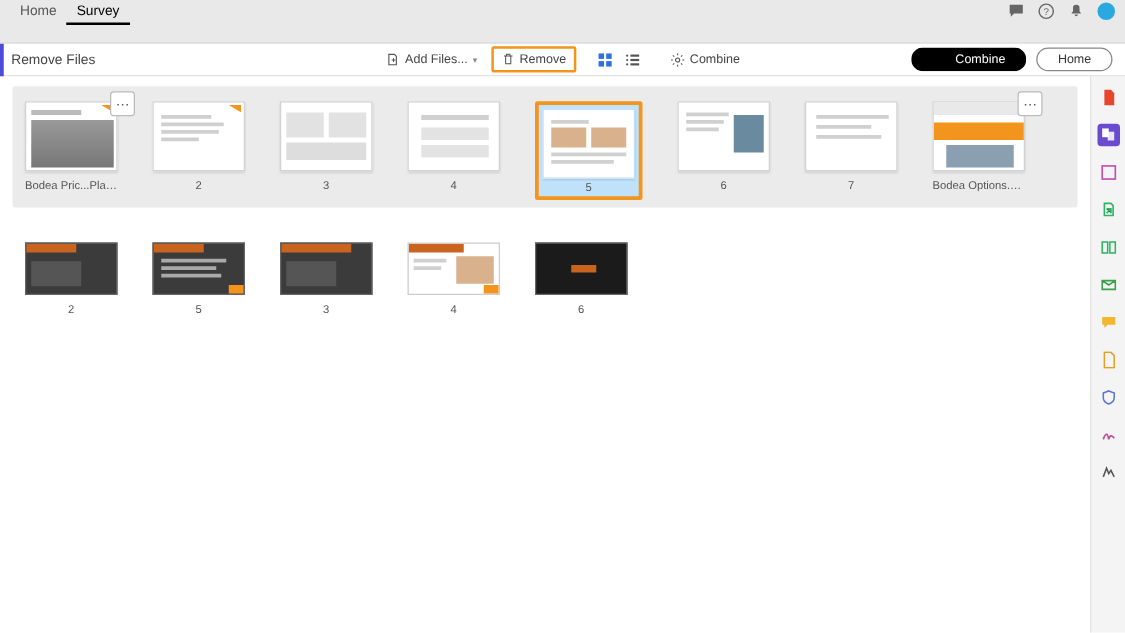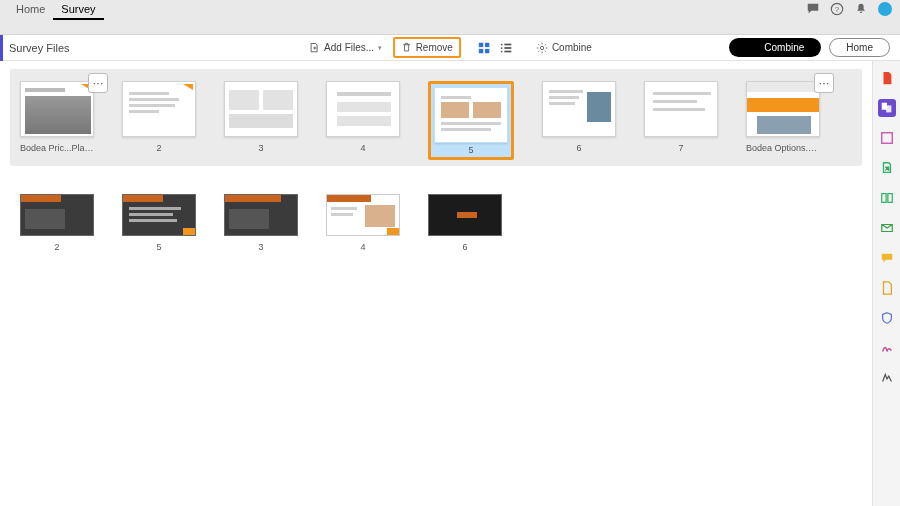--- a/index.html
+++ b/index.html
@@ -76,21 +76,21 @@
         <svg width="14" height="14" viewBox="0 0 16 16">
           <path fill="#666" d="M8 2a3 3 0 0 0-3 3v3l-1.5 2h9L11 8V5a3 3 0 0 0-3-3zm-1.5 9a1.5 1.5 0 0 0 3 0z"></path>
         </svg>
       </span>
     <span class="avatar"></span>
   </div>
 </div>
 
 <div class="toolbar">
   <div class="accent"></div>
-  <div class="tool-title">Survey Files</div>
+  <div class="tool-title">Remove Files</div>
 
   <div class="tool-center">
     <div class="tbtn">
       <svg width="12" height="12" viewBox="0 0 16 16">
           <path fill="none" stroke="#555" stroke-width="1.2" d="M4 2h6l2 2v9H4z"></path>
           <path stroke="#555" stroke-width="1.2" d="M7 8h4M9 6v4"></path>
         </svg>
       <span>Add Files...</span>
       <span class="caret">▾</span>
     </div>

